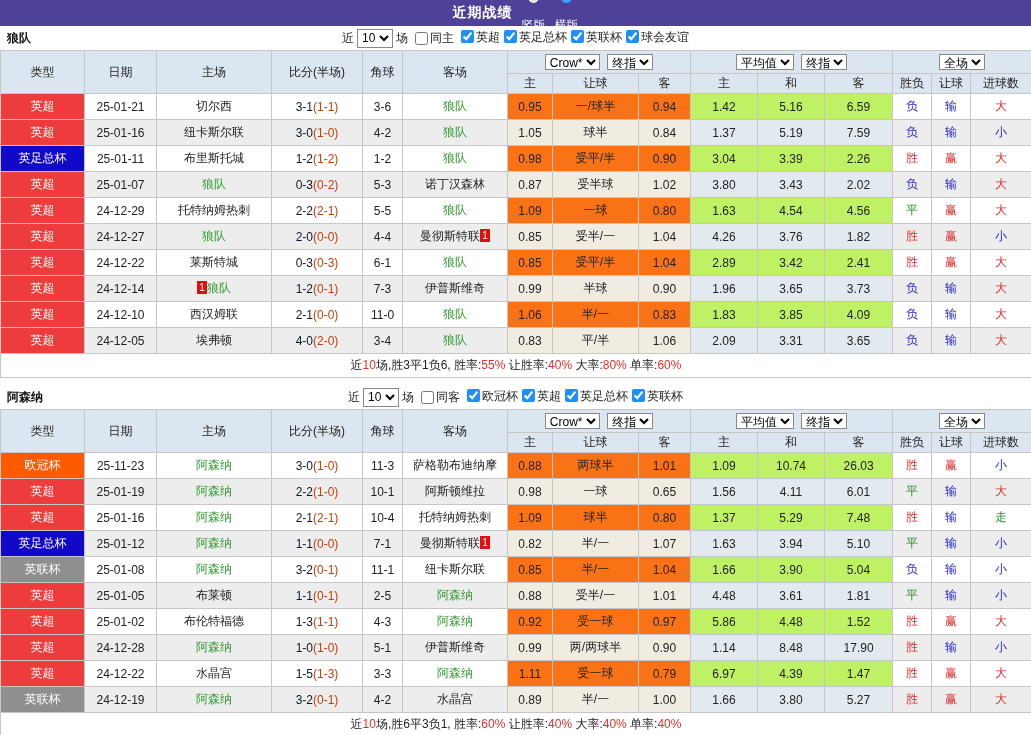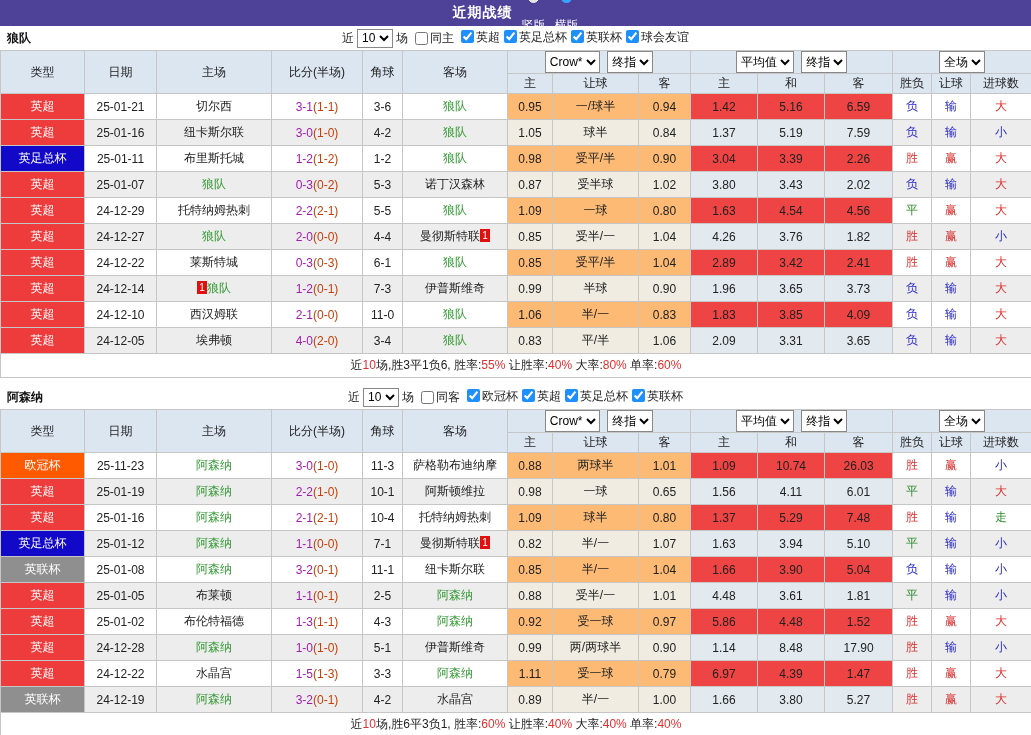--- a/index.html
+++ b/index.html
@@ -21,30 +21,30 @@
   .controls select { height:19px; font-size:12px; border:1px solid #888; background:#fff; }
   .controls label { display:inline-flex; align-items:center; cursor:pointer; }
   input[type="checkbox"] { width:13px; height:13px; margin:0 2px 0 4px; accent-color:#1e8fff; }
 
   table { border-collapse:collapse; table-layout:fixed; width:1031px; }
   th, td { border:1px solid #c6c6c6; text-align:center; white-space:nowrap;
            overflow:hidden; padding:0 1px; font-weight:normal; }
   thead th { background:#dce6f1; }
   tr.h1 th { height:23px; }
   tr.h2 th { height:20px; }
-  thead select { height:22px; font-size:12px; border:1px solid #888; background:#fff; margin:0 2px; }
+  thead select { height:16px; font-size:12px; border:1px solid #888; background:#fff; margin:0 2px; }
   tbody td { height:26px; }
   tbody tr:nth-child(even) td { background:#ededed; }
-  tbody td.crow { background:#fdba74; }
+  tbody td.crow { background:#f97316; }
   tbody tr:nth-child(even) td.crow { background:#f1ece1; }
-  tbody td.avg { background:#ef4444; }
+  tbody td.avg { background:#bef264; }
   tbody tr:nth-child(even) td.avg { background:#e2eaf0; }
   td.league { color:#fff; }
   tfoot td { height:24px; background:#fff; }
-  .sc { color:#a21caf; }
+  .sc { color:#0f172a; }
   .half { color:#c2410c; }
   .tm { color:#339933; }
   .opp { color:#222; }
   .red { color:#e03030; }
   .res-r { color:#d93030; }
   .res-b { color:#2828c8; }
   .res-g { color:#2e8b2e; }
   .badge1 { display:inline-block; background:#e01010; color:#fff; font-size:10px;
             line-height:13px; min-width:10px; padding:0 1px; vertical-align:1px; }
 </style>

